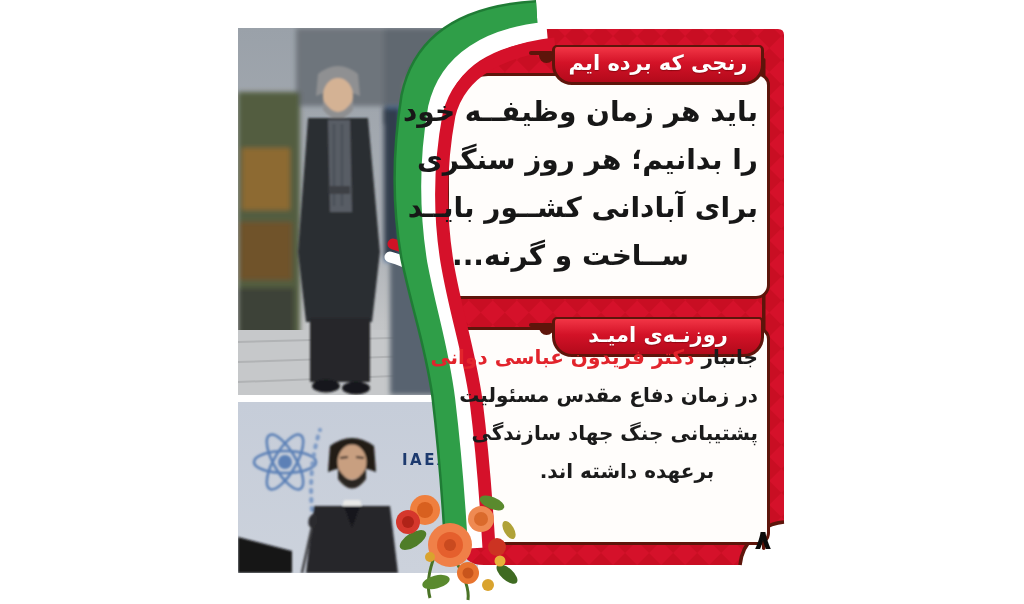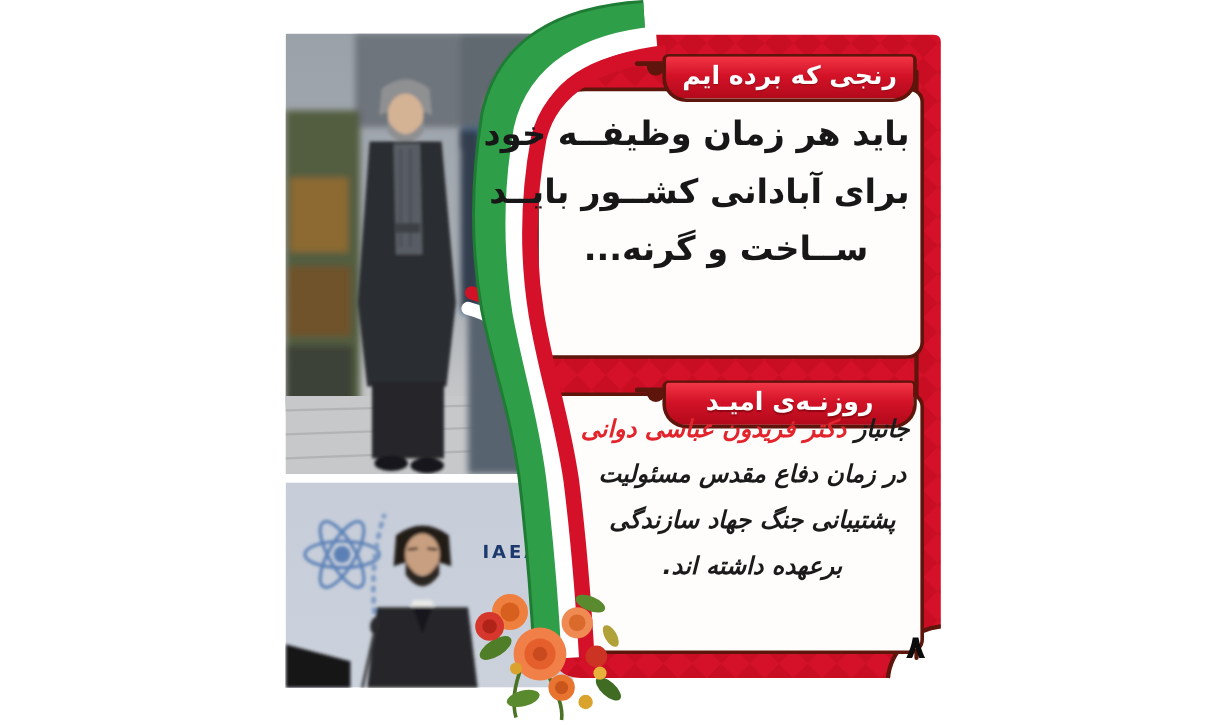--- a/index.html
+++ b/index.html
@@ -20,24 +20,24 @@
           display:flex;align-items:center;justify-content:center;box-sizing:border-box;}
   .banner .lbl{color:#ffffff;font-weight:bold;font-size:21px;padding-bottom:3px;text-shadow:0 1px 1px rgba(80,0,0,.45);}
   #banner-top{top:45px;}
   #banner-bottom{top:317px;}
   .banner::after{content:"";position:absolute;left:-26px;top:4px;width:24px;height:4px;
                  background:#5e150b;border-radius:3px;}
   .banner::before{content:"";position:absolute;left:-16px;top:6px;width:15px;height:10px;
                   background:#5e150b;border-radius:0 0 9px 9px;}
 
   
-  .quote-text{position:absolute;left:452px;top:88px;width:306px;text-align:center;direction:rtl;}
+  .quote-text{position:absolute;left:452px;top:88px;width:306px;text-align:left;direction:rtl;}
   .quote-text .ln{font-size:28px;line-height:48px;font-weight:bold;color:#171717;white-space:nowrap;}
   .bio-text{position:absolute;left:496px;top:338px;width:262px;text-align:center;direction:rtl;}
-  .bio-text .ln{font-size:20px;line-height:38px;font-weight:bold;color:#1b1b1b;white-space:nowrap;font-style:italic;}
+  .bio-text .ln{font-size:20px;line-height:38px;font-weight:bold;color:#1b1b1b;white-space:nowrap;}
   .bio-text .name{color:#e2242c;}
   #iaea-label{position:absolute;left:402px;top:451px;color:#1d3a6e;font-weight:bold;
               font-size:15px;letter-spacing:2.5px;}
   #page-number{position:absolute;left:740px;top:524px;width:46px;height:40px;text-align:center;
                font-size:27px;font-weight:bold;color:#0c0c0c;}
 </style>
 </head>
 <body>
 
 <div id="stage">
@@ -208,20 +208,21 @@
       <circle cx="468" cy="573" r="11" fill="#e8742f"></circle>
         <circle cx="468" cy="573" r="5.5" fill="#c8551c"></circle>
       <circle cx="500" cy="561" r="5.5" fill="#e8b13a"></circle>
         <circle cx="430" cy="557" r="5" fill="#d9a32e"></circle>
       <circle cx="488" cy="585" r="6" fill="#d9a32e"></circle>
     </g>
   </svg>
 
   <div class="quote-text z8" dir="rtl">
     <div class="ln">باید هر زمان وظیفــه خود</div>
+    <div class="ln">را بدانیم؛ هر روز سنگری</div>
     <div class="ln">برای آبادانی کشــور بایــد</div>
     <div class="ln">ســاخت و گرنه...</div>
   </div>
 
   <div class="bio-text z8" dir="rtl">
     <div class="ln">
       <span>جانباز</span>
       <span> </span>
       <span class="name">دکتر فریدون عباسی دوانی</span>
     </div>

